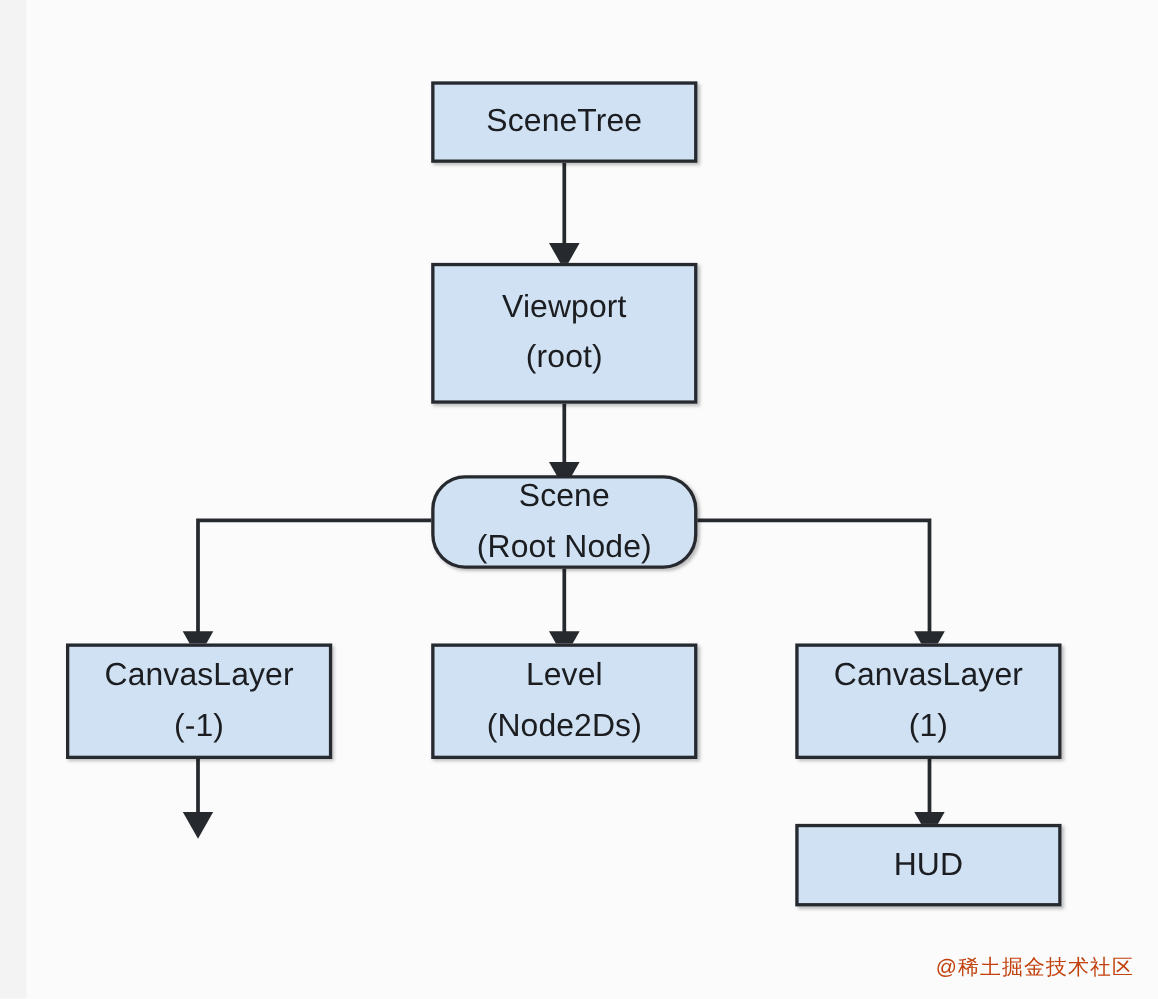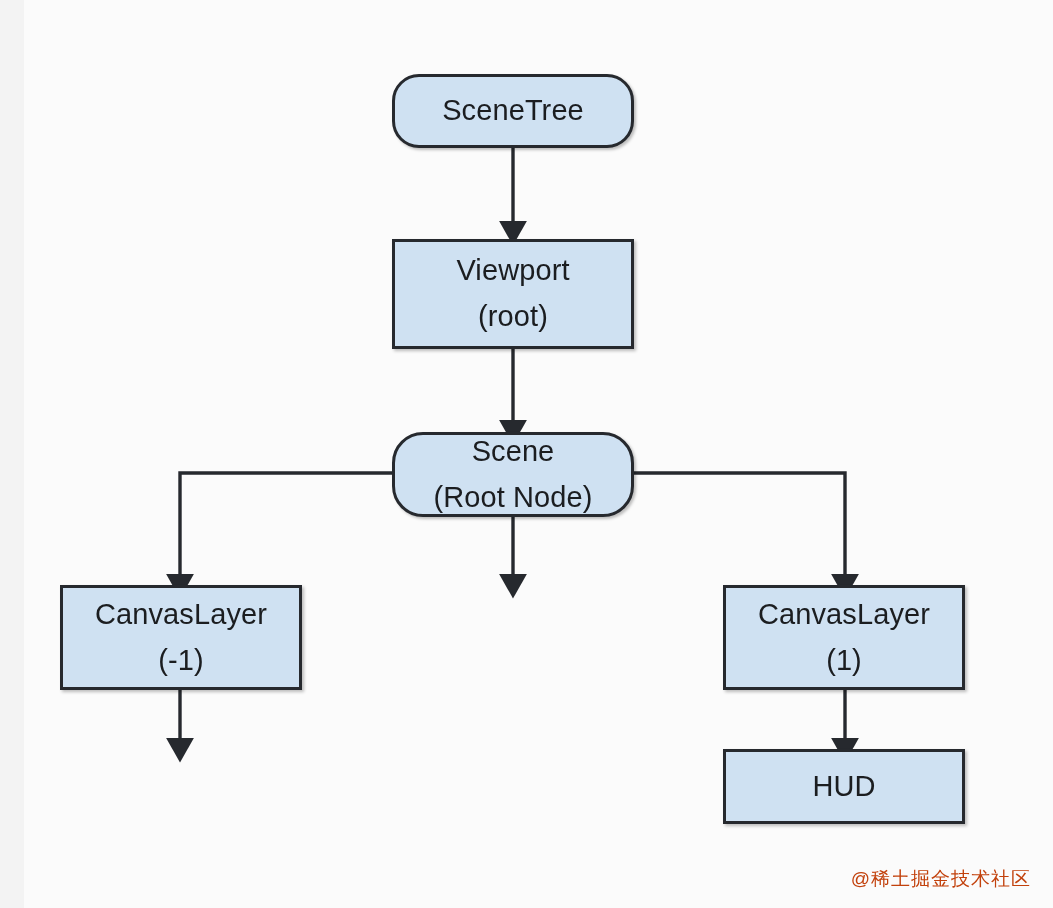--- a/index.html
+++ b/index.html
@@ -89,39 +89,43 @@
       <path d="M513,517 L513,578" marker-end="url(#arrowhead)"></path>
 
       <path d="M634,473 L845,473 L845,578" marker-end="url(#arrowhead)"></path>
 
       <path d="M180,690 L180,742" marker-end="url(#arrowhead)"></path>
 
       <path d="M845,690 L845,742" marker-end="url(#arrowhead)"></path>
     </g>
   </svg>
 
-  <div class="node-box" style="left:392px; top:74px; width:242px; height:74px;border-radius:27px;">
+  <div class="node-box" style="left:392px; top:74px; width:242px; height:74px;">
     <span>SceneTree</span>
   </div>
 
-  <div class="node-box" style="left:392px; top:239px; width:242px; height:110px;">
+  <div class="node-box" style="left:392px; top:239px; width:242px; height:128px;">
     <span>Viewport</span>
     <span class="line2">(root)</span>
   </div>
 
   <div class="node-box" style="left:392px; top:432px; width:242px; height:85px;border-radius:31px;">
     <span>Scene</span>
     <span class="line2">(Root Node)</span>
   </div>
 
   <div class="node-box" style="left:60px; top:585px; width:242px; height:105px;">
     <span>CanvasLayer</span>
     <span class="line2">(-1)</span>
   </div>
 
+  <div class="node-box" style="left:392px; top:585px; width:242px; height:105px;">
+    <span>Level</span>
+    <span class="line2">(Node2Ds)</span>
+  </div>
 
   <div class="node-box" style="left:723px; top:585px; width:242px; height:105px;">
     <span>CanvasLayer</span>
     <span class="line2">(1)</span>
   </div>
 
 
   <div class="node-box" style="left:723px; top:749px; width:242px; height:75px;">
     <span>HUD</span>
   </div>

